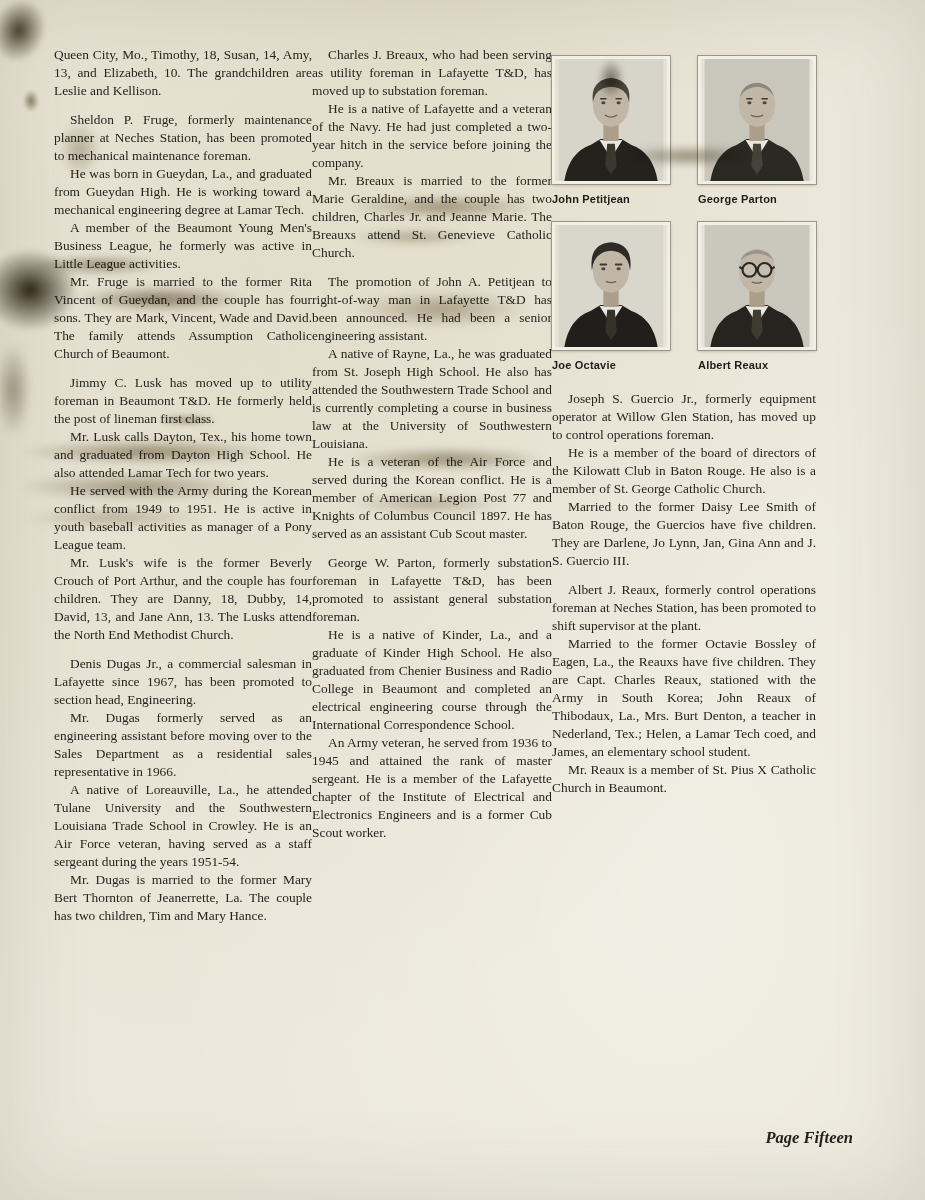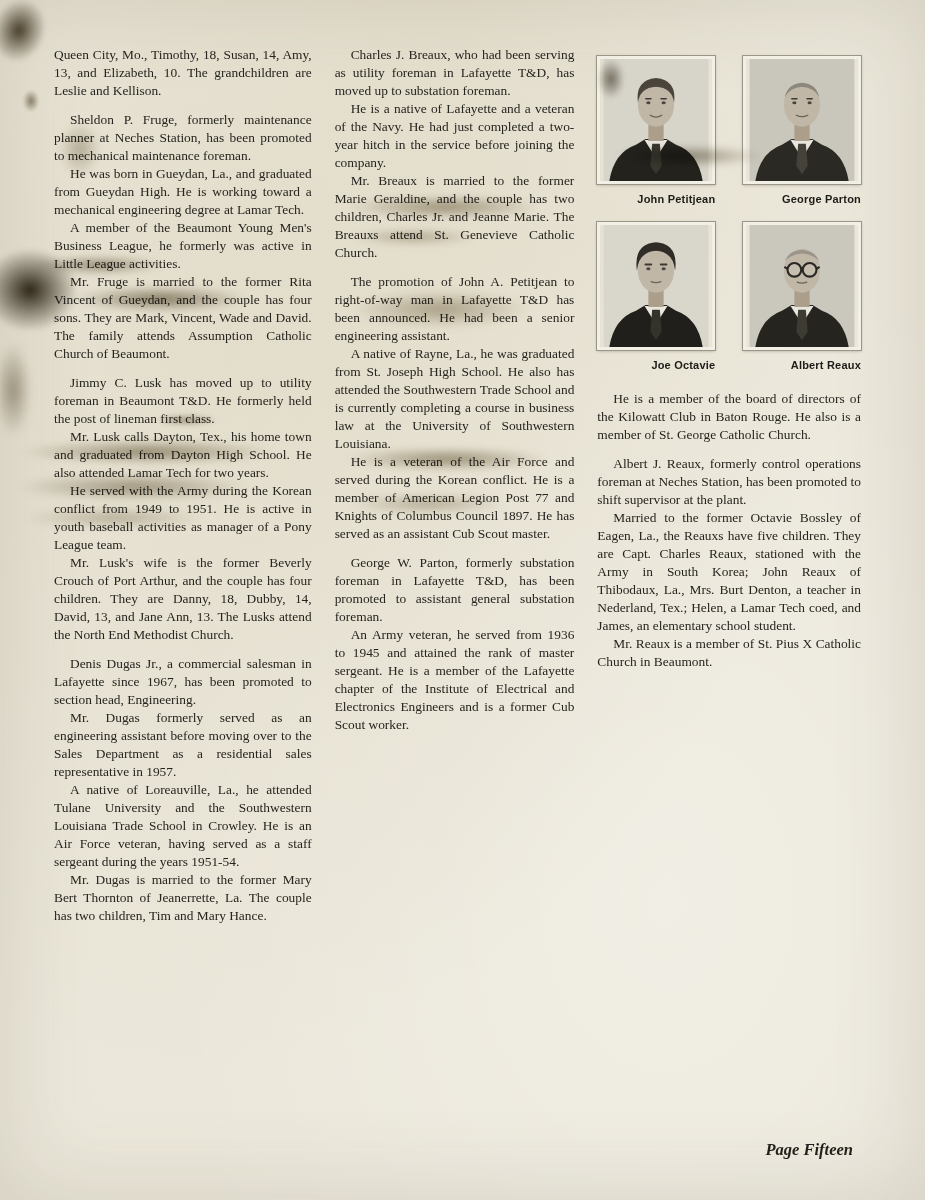--- a/index.html
+++ b/index.html
@@ -11,21 +11,21 @@
     background:
       radial-gradient(ellipse at 22% 28%, rgba(203,192,160,0.22), transparent 60%),
       radial-gradient(ellipse at 72% 75%, rgba(255,255,255,0.30), transparent 55%),
       radial-gradient(ellipse at 50% 5%, rgba(214,204,176,0.18), transparent 60%),
       #ebe7da;
     box-shadow: inset 0 0 90px rgba(105,95,70,0.18);
   }
 
   .content {
     position:absolute; left:54px; top:46px; right:64px;
-    display:flex; gap:23px;
+    display:flex; 
   }
   .col {
     font-family:"Liberation Serif", serif;
     font-size:13.4px; line-height:18px; color:#26241f;
     text-align:justify;
   }
   .col1 { width:258px; }
   .col2 { width:240px; }
   .col3 { width:264px; }
 
@@ -40,21 +40,21 @@
     margin-top:10px; margin-bottom:16px;
   }
   figure { width:118px; }
   .photo {
     width:118px; height:128px; overflow:hidden;
     border:3px solid #f2efe6; outline:1px solid #9b968a;
     box-shadow:0 1px 3px rgba(60,50,30,0.35);
   }
   .photo svg { display:block; width:100%; height:100%; }
   figcaption {
-    margin-top:6px; text-align:right;
+    margin-top:6px; text-align:left;
     font-family:"Liberation Sans", sans-serif;
     font-weight:bold; font-size:11px; letter-spacing:0.2px;
     color:#1d1c18;
   }
 
   
   .face   { fill:#c0b7a6; }
   .neck   { fill:#ab9f8c; }
   .shirt  { fill:#e9e6dd; }
   .mouth  { stroke:#6b6257; stroke-width:1.4; fill:none; stroke-linecap:round; }
@@ -67,21 +67,21 @@
   .glasses circle, .glasses path { stroke:#2a2824; stroke-width:2.2; fill:rgba(255,255,255,0.10); }
   .glasses path { fill:none; }
 
   
   .stain {
     position:absolute; border-radius:50%;
     mix-blend-mode:multiply; pointer-events:none;
   }
 
   .footer {
-    position:absolute; right:72px; bottom:40px;
+    position:absolute; right:72px; bottom:52px;
     font-family:"Liberation Serif", serif;
     font-style:italic; font-weight:bold;
     font-size:16.5px; color:#221f1a;margin-left:44px;
   }
 </style>
 </head>
 <body>
 
 <div class="page">
 
@@ -91,33 +91,34 @@
       <p class="no-indent">Queen City, Mo., Timothy, 18, Susan, 14, Amy, 13, and Elizabeth, 10. The grandchildren are Leslie and Kellison.</p>
       <p class="story-start">Sheldon P. Fruge, formerly maintenance planner at Neches Station, has been promoted to mechanical maintenance foreman.</p>
       <p>He was born in Gueydan, La., and graduated from Gueydan High. He is working toward a mechanical engineering degree at Lamar Tech.</p>
       <p>A member of the Beaumont Young Men's Business League, he formerly was active in Little League activities.</p>
       <p>Mr. Fruge is married to the former Rita Vincent of Gueydan, and the couple has four sons. They are Mark, Vincent, Wade and David. The family attends Assumption Catholic Church of Beaumont.</p>
       <p class="story-start">Jimmy C. Lusk has moved up to utility foreman in Beaumont T&amp;D. He formerly held the post of lineman first class.</p>
       <p>Mr. Lusk calls Dayton, Tex., his home town and graduated from Dayton High School. He also attended Lamar Tech for two years.</p>
       <p>He served with the Army during the Korean conflict from 1949 to 1951. He is active in youth baseball activities as manager of a Pony League team.</p>
       <p>Mr. Lusk's wife is the former Beverly Crouch of Port Arthur, and the couple has four children. They are Danny, 18, Dubby, 14, David, 13, and Jane Ann, 13. The Lusks attend the North End Methodist Church.</p>
       <p class="story-start">Denis Dugas Jr., a commercial salesman in Lafayette since 1967, has been promoted to section head, Engineering.</p>
-      <p>Mr. Dugas formerly served as an engineering assistant before moving over to the Sales Department as a residential sales representative in 1957.</p>
+      <p>Mr. Dugas formerly served as an engineering assistant before moving over to the Sales Department as a residential sales representative in 1966.</p>
       <p>A native of Loreauville, La., he attended Tulane University and the Southwestern Louisiana Trade School in Crowley. He is an Air Force veteran, having served as a staff sergeant during the years 1951-54.</p>
       <p>Mr. Dugas is married to the former Mary Bert Thornton of Jeanerrette, La. The couple has two children, Tim and Mary Hance.</p>
     </div>
 
     <div class="col col2">
       <p>Charles J. Breaux, who had been serving as utility foreman in Lafayette T&amp;D, has moved up to substation foreman.</p>
       <p>He is a native of Lafayette and a veteran of the Navy. He had just completed a two-year hitch in the service before joining the company.</p>
       <p>Mr. Breaux is married to the former Marie Geraldine, and the couple has two children, Charles Jr. and Jeanne Marie. The Breauxs attend St. Genevieve Catholic Church.</p>
       <p class="story-start">The promotion of John A. Petitjean to right-of-way man in Lafayette T&amp;D has been announced. He had been a senior engineering assistant.</p>
       <p>A native of Rayne, La., he was graduated from St. Joseph High School. He also has attended the Southwestern Trade School and is currently completing a course in business law at the University of Southwestern Louisiana.</p>
       <p>He is a veteran of the Air Force and served during the Korean conflict. He is a member of American Legion Post 77 and Knights of Columbus Council 1897. He has served as an assistant Cub Scout master.</p>
       <p class="story-start">George W. Parton, formerly substation foreman in Lafayette T&amp;D, has been promoted to assistant general substation foreman.</p>
+      <p>He is a native of Kinder, La., and a graduate of Kinder High School. He also graduated from Chenier Business and Radio College in Beaumont and completed an electrical engineering course through the International Correspondence School.</p>
       <p>An Army veteran, he served from 1936 to 1945 and attained the rank of master sergeant. He is a member of the Lafayette chapter of the Institute of Electrical and Electronics Engineers and is a former Cub Scout worker.</p>
     </div>
 
     <div class="col col3">
 
       <div class="photo-grid">
 
         <figure>
           <div class="photo ph-petitjean">
             <svg viewBox="0 0 110 128">
@@ -196,21 +197,23 @@
                 <path d="M70.2 46 L73.5 44"></path>
               </g>
               <path class="mouth" d="M50 60 Q55 62 60 60"></path>
             </svg>
           </div>
           <figcaption>Albert Reaux</figcaption>
         </figure>
 
       </div>
 
+      <p>Joseph S. Guercio Jr., formerly equipment operator at Willow Glen Station, has moved up to control operations foreman.</p>
       <p>He is a member of the board of directors of the Kilowatt Club in Baton Rouge. He also is a member of St. George Catholic Church.</p>
+      <p>Married to the former Daisy Lee Smith of Baton Rouge, the Guercios have five children. They are Darlene, Jo Lynn, Jan, Gina Ann and J. S. Guercio III.</p>
       <p class="story-start">Albert J. Reaux, formerly control operations foreman at Neches Station, has been promoted to shift supervisor at the plant.</p>
       <p>Married to the former Octavie Bossley of Eagen, La., the Reauxs have five children. They are Capt. Charles Reaux, stationed with the Army in South Korea; John Reaux of Thibodaux, La., Mrs. Burt Denton, a teacher in Nederland, Tex.; Helen, a Lamar Tech coed, and James, an elementary school student.</p>
       <p>Mr. Reaux is a member of St. Pius X Catholic Church in Beaumont.</p>
     </div>
 
   </div>
 
   <div>
     <div class="stain" style="left:-16px;top:-12px;width:70px;height:85px;background:radial-gradient(closest-side,rgba(62,52,30,0.9),rgba(62,52,30,0) 75%);filter:blur(2px);transform:rotate(18deg)"></div>
     <div class="stain" style="left:20px;top:86px;width:22px;height:30px;background:radial-gradient(closest-side,rgba(84,70,40,0.6),transparent 75%);filter:blur(1px)"></div>

